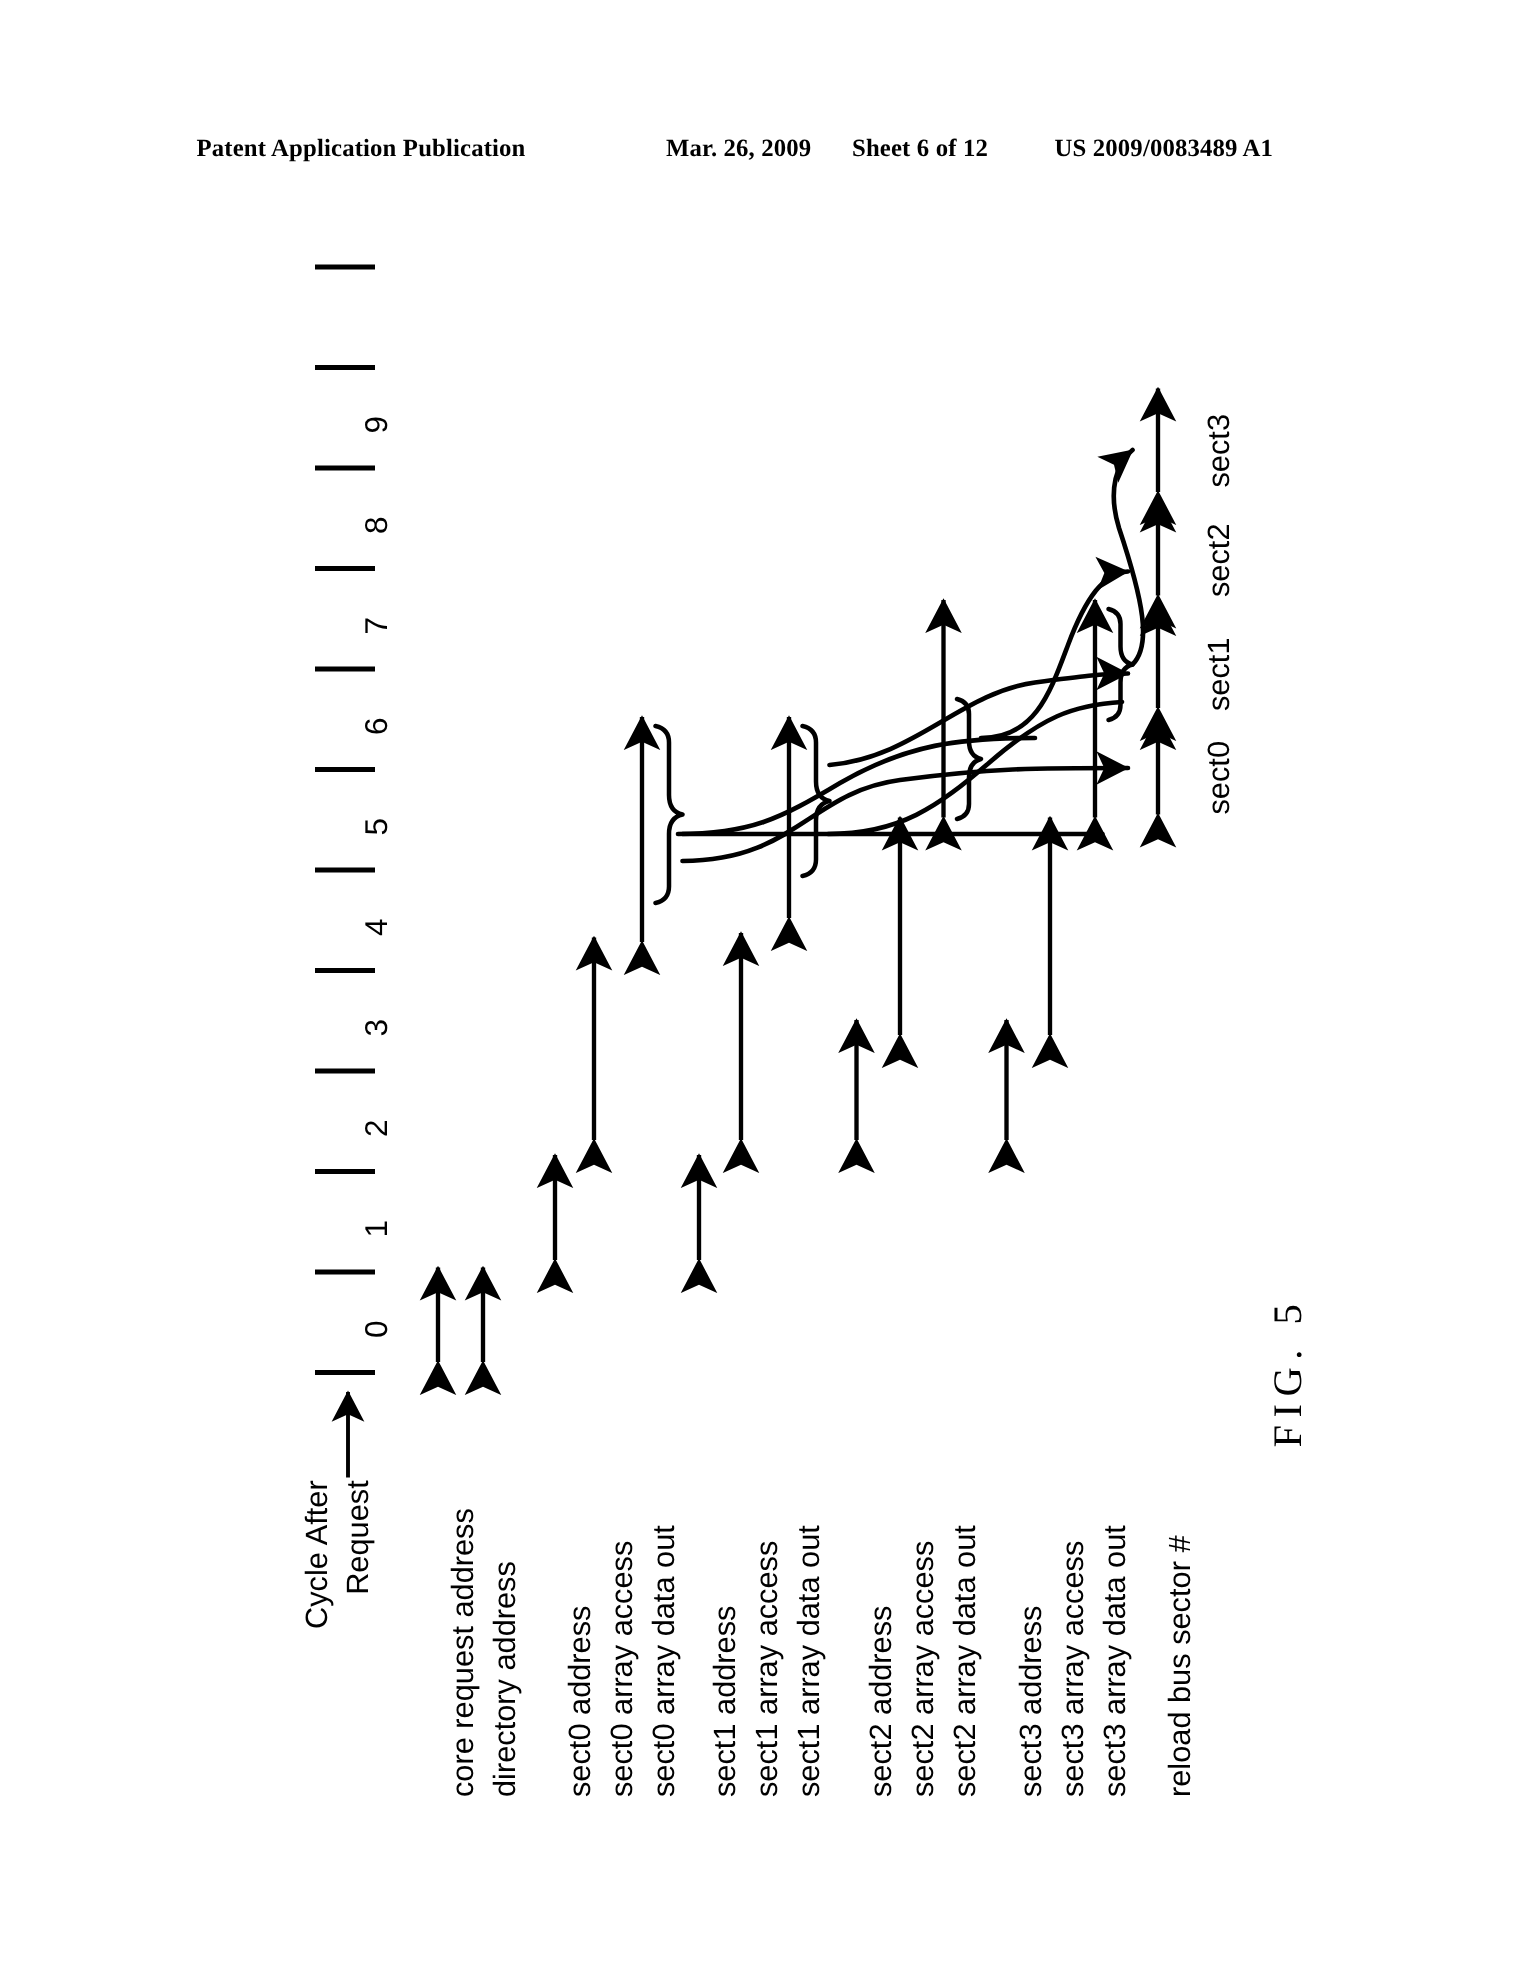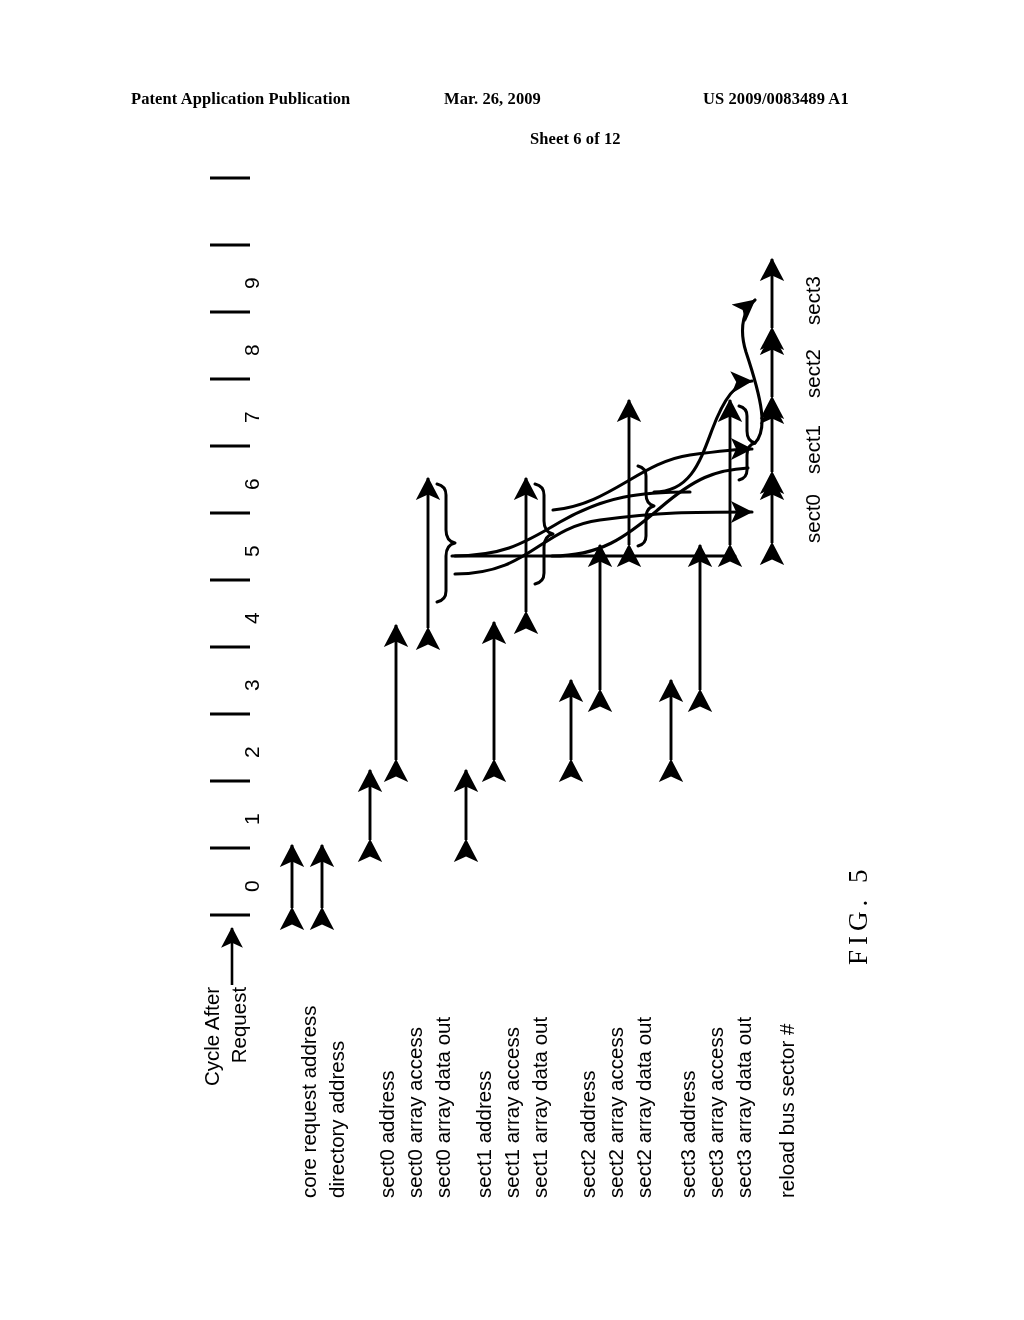--- a/index.html
+++ b/index.html
@@ -30,21 +30,21 @@
     white-space: nowrap;
     padding-left: 44px;
   }
   #patent-header .hcell {
     position: absolute;
     top: 0;
     line-height: 26px;
   }
   #hdr-pub   { left: 131px; }
   #hdr-date  { left: 444px; }
-  #hdr-sheet { left: 530px; margin-top: 40px; }
+  #hdr-sheet { left: 568px; }
   #hdr-num   { left: 703px; }
 
   
   #figure-stage {
     position: absolute;
     left: 0;
     top: 0;
     width: 1024px;
     height: 1320px;
   }

